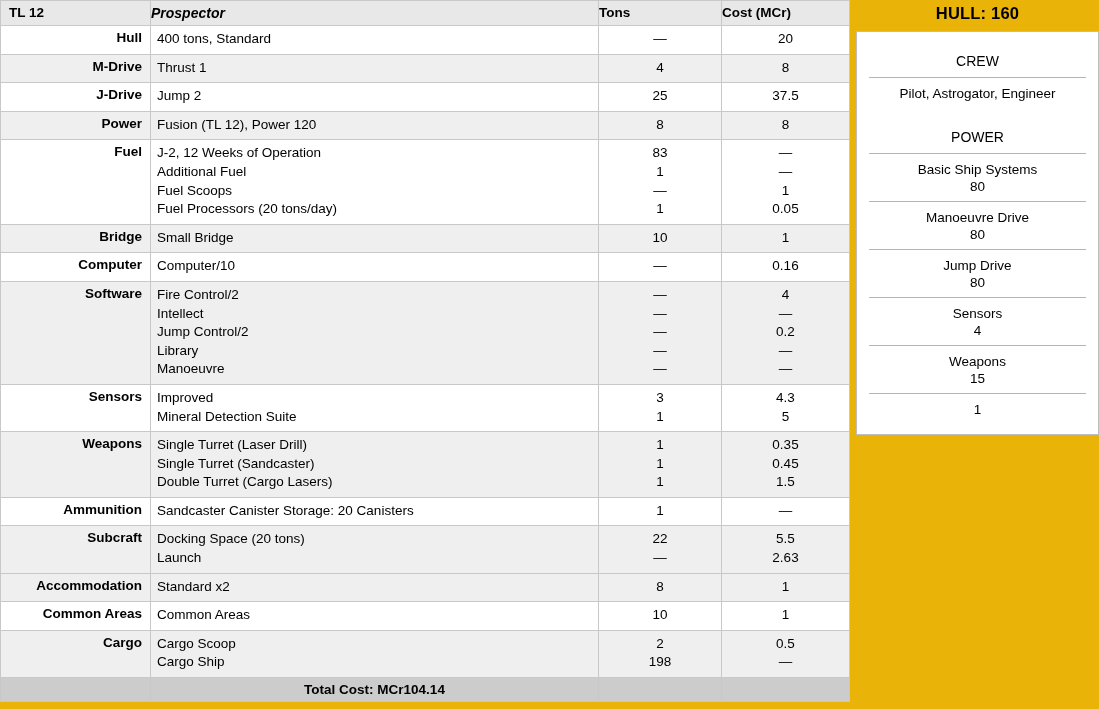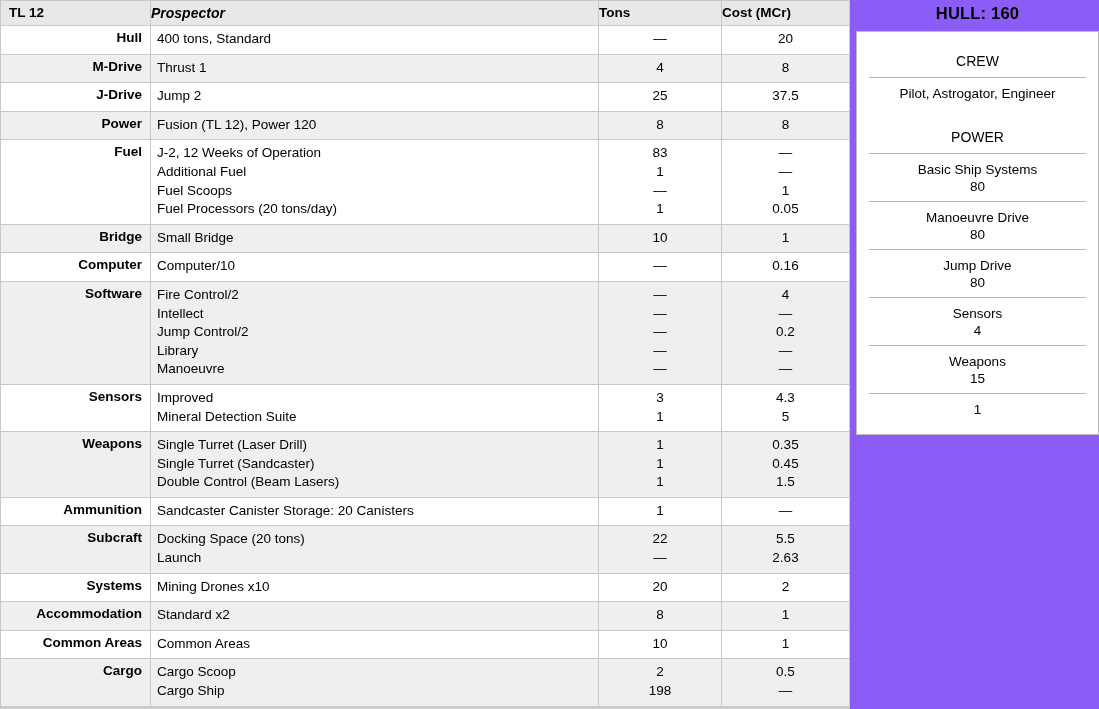--- a/index.html
+++ b/index.html
@@ -5,21 +5,21 @@
   html, body {
     margin: 0;
     padding: 0;
     background: #ffffff;
     font-family: "Liberation Sans", sans-serif;
   }
   #page {
     position: relative;
     width: 1099px;
     height: 709px;
-    background: #8b5cf6;
+    background: #eab308;
     overflow: hidden;
   }
   
   .ship-table {
     position: absolute;
     left: 0;
     top: 0;
     width: 849px;
     border-collapse: collapse;
     table-layout: fixed;
@@ -320,21 +320,21 @@
               <div>5</div>
             </div>
           </td>
         </tr>
         <tr class="row-even">
           <td class="cat">Weapons</td>
           <td class="desc">
             <div class="lines">
               <div>Single Turret (Laser Drill)</div>
               <div>Single Turret (Sandcaster)</div>
-              <div>Double Control (Beam Lasers)</div>
+              <div>Double Turret (Cargo Lasers)</div>
             </div>
           </td>
           <td class="num">
             <div class="lines">
               <div>1</div>
               <div>1</div>
               <div>1</div>
             </div>
           </td>
           <td class="num">
@@ -374,38 +374,20 @@
           <td class="num">
             <div class="lines">
               <div>22</div>
               <div>—</div>
             </div>
           </td>
           <td class="num">
             <div class="lines">
               <div>5.5</div>
               <div>2.63</div>
-            </div>
-          </td>
-        </tr>
-        <tr class="row-odd">
-          <td class="cat">Systems</td>
-          <td class="desc">
-            <div class="lines">
-              <div>Mining Drones x10</div>
-            </div>
-          </td>
-          <td class="num">
-            <div class="lines">
-              <div>20</div>
-            </div>
-          </td>
-          <td class="num">
-            <div class="lines">
-              <div>2</div>
             </div>
           </td>
         </tr>
         <tr class="row-even">
           <td class="cat">Accommodation</td>
           <td class="desc">
             <div class="lines">
               <div>Standard x2</div>
             </div>
           </td>

